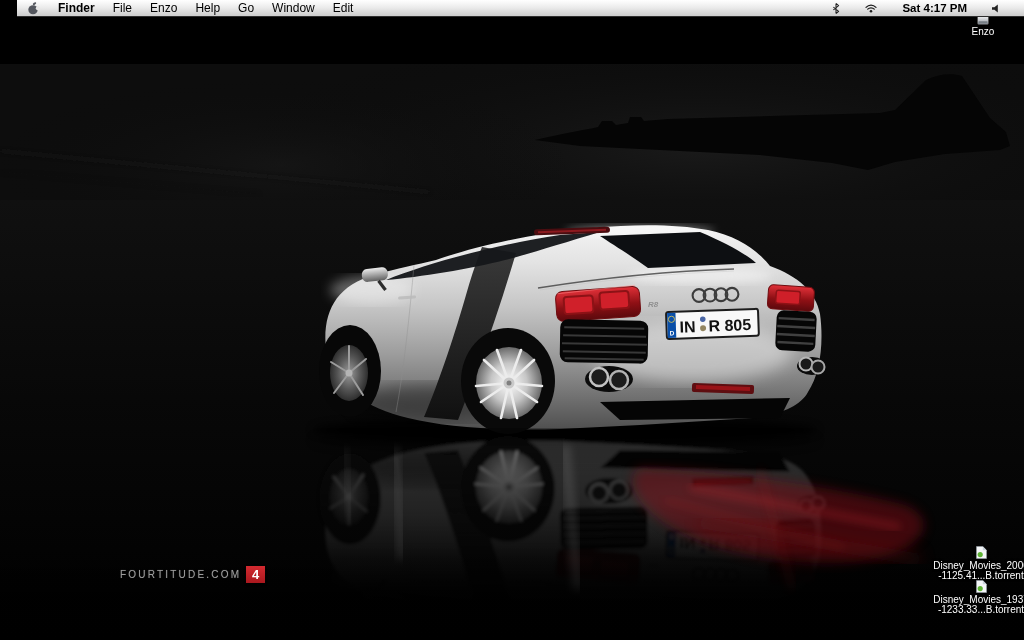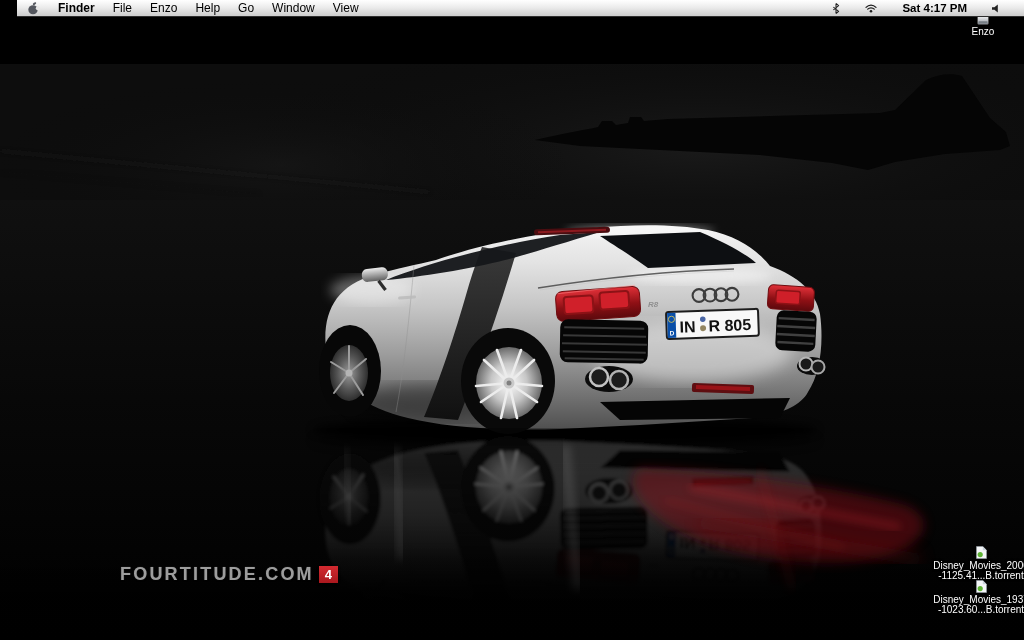--- a/index.html
+++ b/index.html
@@ -24,21 +24,21 @@
   .desk-icon svg{margin-bottom:2px;flex:0 0 auto;}
   .desk-label{font-size:10px;line-height:10px;text-align:left;
     text-shadow:0 1px 2px rgba(0,0,0,.95),0 0 3px rgba(0,0,0,.9);}
 
   
   .wall{position:absolute;inset:0;z-index:0;}
 
   
   .fourtitude{position:absolute;left:84px;top:564px;height:20px;display:flex;align-items:center;
     gap:5px;z-index:2;}
-  .fourtitude-text{font-size:18px;font-weight:bold;letter-spacing:2.2px;color:#9d9d9d;
+  .fourtitude-text{font-size:10px;font-weight:normal;letter-spacing:2.2px;color:#9d9d9d;
     text-shadow:0 1px 1px #000,0 0 1px #6b6b6b;padding-left:36px;}
   .fourtitude-badge{width:19px;height:17px;background:linear-gradient(#d42a30,#a9181e);
     color:#fff;font-weight:bold;font-size:13px;display:flex;align-items:center;justify-content:center;
     box-shadow:0 1px 2px rgba(0,0,0,.8);}
 </style>
 </head>
 <body>
 
 <svg class="wall" width="1024" height="640" viewBox="0 0 1024 640" xmlns="http://www.w3.org/2000/svg" xmlns:xlink="http://www.w3.org/1999/xlink">
   <defs>
@@ -281,21 +281,21 @@
       <circle cx="10.8" cy="7.3" r="2" fill="#e6e6e6"></circle>
       <ellipse cx="7.5" cy="2.7" rx="1.9" ry="1.1" fill="#54575e" transform="rotate(-35 7.5 2.7)"></ellipse>
     </svg>
   </div>
   <div class="menu-item bold">Finder</div>
   <div class="menu-item">File</div>
   <div class="menu-item">Enzo</div>
   <div class="menu-item">Help</div>
   <div class="menu-item">Go</div>
   <div class="menu-item">Window</div>
-  <div class="menu-item">View</div>
+  <div class="menu-item">Edit</div>
 
   <div class="mb-right">
     <span class="mb-icon">
       <svg width="8" height="11" viewBox="0 0 8 11">
         <path d="M4 .5 V10.5 M4 .5 L6.6 2.6 L1.4 6.9 M4 10.5 L6.6 8.4 L1.4 4.1" stroke="#1d1d1d" stroke-width="1.05" fill="none" stroke-linejoin="round"></path>
       </svg>
     </span>
     <span class="mb-icon">
       <svg width="12" height="9" viewBox="0 0 12 9">
         <path d="M1 3.4 C2.4 1.9 4.1 1.1 6 1.1 C7.9 1.1 9.6 1.9 11 3.4" stroke="#1d1d1d" stroke-width="1.2" fill="none" stroke-linecap="round"></path>
@@ -349,14 +349,14 @@
   <div class="desk-label">-1125.41...B.torrent</div>
 </div>
 
 <div class="desk-icon" style="left:931px;top:580px;width:100px">
   <svg width="11" height="13" viewBox="0 0 11 13">
     <path d="M.5 .5 H6.8 L10.5 4.2 V12.5 H.5 Z" fill="#f4f6f8" stroke="#9aa2ab" stroke-width=".6"></path>
     <path d="M6.8 .5 L6.8 4.2 H10.5 Z" fill="#c9d2da"></path>
     <circle cx="4.2" cy="8.6" r="2.6" fill="#5fb336"></circle>
   </svg>
   <div class="desk-label">Disney_Movies_1937</div>
-  <div class="desk-label">-1023.60...B.torrent</div>
+  <div class="desk-label">-1233.33...B.torrent</div>
 </div>
 
 </body></html>

